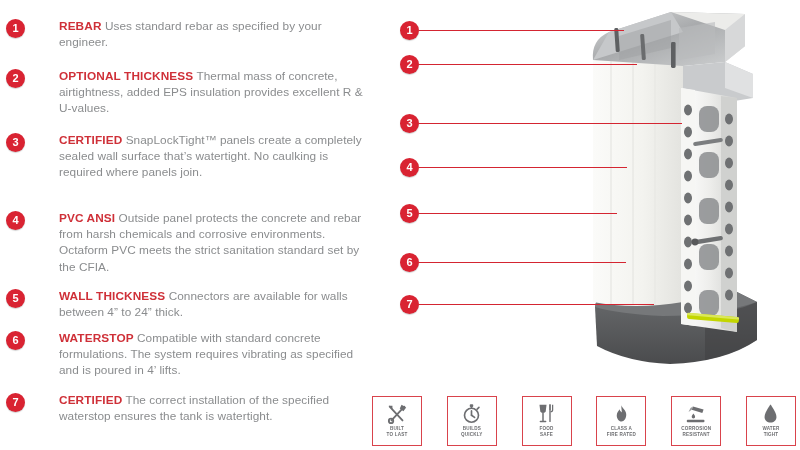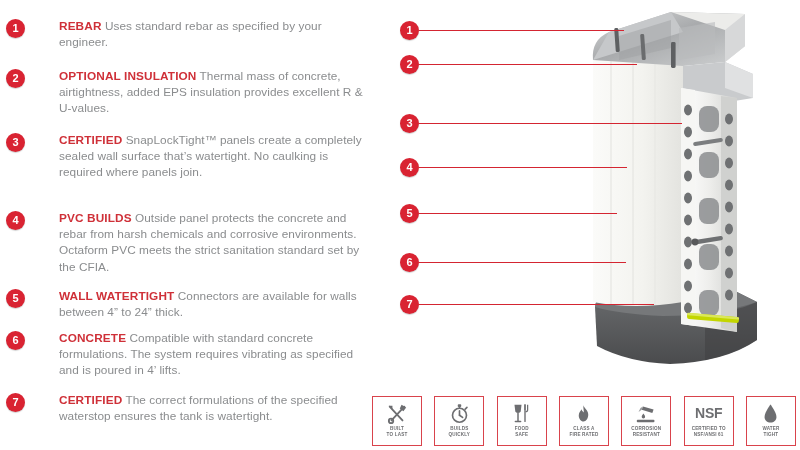--- a/index.html
+++ b/index.html
@@ -141,46 +141,46 @@
 
 <div id="feature-list">
 
   <div class="feature-item" style="top:18px">
     <div class="bullet">1</div>
     <div class="feature-text"><span class="feature-title">REBAR</span><span> Uses standard rebar as specified by your engineer.</span></div>
   </div>
 
   <div class="feature-item" style="top:68px">
     <div class="bullet">2</div>
-    <div class="feature-text"><span class="feature-title">OPTIONAL INSULATION</span><span> Thermal mass of concrete, airtightness, added EPS insulation provides excellent R &amp; U-values.</span></div>
+    <div class="feature-text"><span class="feature-title">OPTIONAL THICKNESS</span><span> Thermal mass of concrete, airtightness, added EPS insulation provides excellent R &amp; U-values.</span></div>
   </div>
 
   <div class="feature-item" style="top:132px">
     <div class="bullet">3</div>
     <div class="feature-text"><span class="feature-title">CERTIFIED</span><span> SnapLockTight™ panels create a completely sealed wall surface that’s watertight. No caulking is required where panels join.</span></div>
   </div>
 
   <div class="feature-item" style="top:210px">
     <div class="bullet">4</div>
-    <div class="feature-text"><span class="feature-title">PVC BUILDS</span><span> Outside panel protects the concrete and rebar from harsh chemicals and corrosive environments. Octaform PVC meets the strict sanitation standard set by the CFIA.</span></div>
+    <div class="feature-text"><span class="feature-title">PVC ANSI</span><span> Outside panel protects the concrete and rebar from harsh chemicals and corrosive environments. Octaform PVC meets the strict sanitation standard set by the CFIA.</span></div>
   </div>
 
   <div class="feature-item" style="top:288px">
     <div class="bullet">5</div>
-    <div class="feature-text"><span class="feature-title">WALL WATERTIGHT</span><span> Connectors are available for walls between 4” to 24” thick.</span></div>
+    <div class="feature-text"><span class="feature-title">WALL THICKNESS</span><span> Connectors are available for walls between 4” to 24” thick.</span></div>
   </div>
 
   <div class="feature-item" style="top:330px">
     <div class="bullet">6</div>
-    <div class="feature-text"><span class="feature-title">CONCRETE</span><span> Compatible with standard concrete formulations. The system requires vibrating as specified and is poured in 4’ lifts.</span></div>
+    <div class="feature-text"><span class="feature-title">WATERSTOP</span><span> Compatible with standard concrete formulations. The system requires vibrating as specified and is poured in 4’ lifts.</span></div>
   </div>
 
   <div class="feature-item" style="top:392px">
     <div class="bullet">7</div>
-    <div class="feature-text"><span class="feature-title">CERTIFIED</span><span> The correct formulations of the specified waterstop ensures the tank is watertight.</span></div>
+    <div class="feature-text"><span class="feature-title">CERTIFIED</span><span> The correct installation of the specified waterstop ensures the tank is watertight.</span></div>
   </div>
 
 </div>
 
 <div id="diagram">
 
   <svg id="wall-render" viewBox="0 0 225 380" xmlns="http://www.w3.org/2000/svg">
     <defs>
       <linearGradient id="pvcFace" x1="0" y1="0" x2="1" y2="0">
         <stop offset="0%" stop-color="#fbfbf9"></stop>
@@ -382,27 +382,20 @@
         <path d="M9 2.5 L21 6 L19.6 9.8 L7.6 6.3 Z" stroke="none"></path>
         <path d="M9 2.5 L7.6 6.3 L4 8.6 L6.2 4.2 Z" fill="#9a9c9e" stroke="none"></path>
         <path d="M9.5 10.5 C10.6 12.2 11.4 13.1 11.4 14.1 C11.4 15.2 10.6 16 9.5 16 C8.4 16 7.6 15.2 7.6 14.1 C7.6 13.1 8.4 12.2 9.5 10.5 Z" stroke="none"></path>
         <rect x="2" y="17.6" width="20" height="2.6" rx="1" stroke="none"></rect>
       </svg>
     </div>
     <div class="badge-label">CORROSION
 RESISTANT</div>
   </div>
 
-  <div class="badge">
-    <div class="badge-icon">
-      <span class="nsf-word">NSF</span>
-    </div>
-    <div class="badge-label">CERTIFIED TO
-NSF/ANSI 61</div>
-  </div>
 
   <div class="badge">
     <div class="badge-icon">
       <svg width="17" height="21" viewBox="0 0 20 24" fill="#6d6e71">
         <path d="M10 1.5 C10 1.5 17 11 17 16 C17 19.9 13.9 22.5 10 22.5 C6.1 22.5 3 19.9 3 16 C3 11 10 1.5 10 1.5 Z"></path>
       </svg>
     </div>
     <div class="badge-label">WATER
 TIGHT</div>
   </div>

